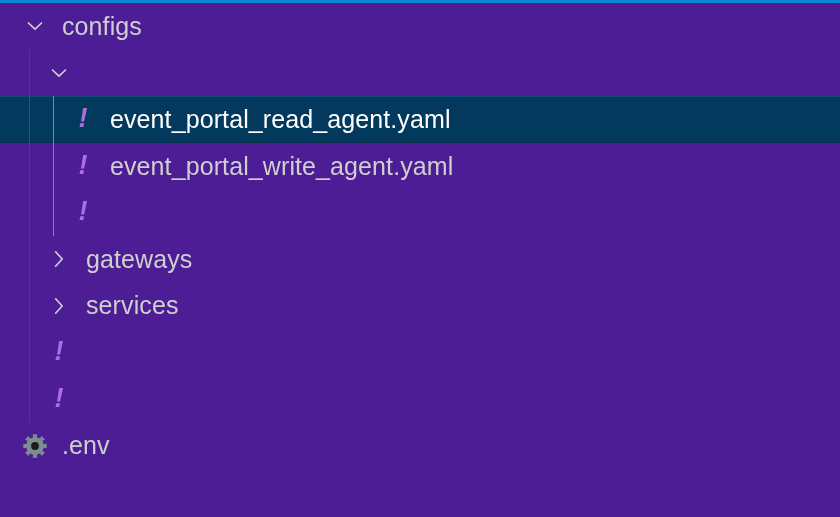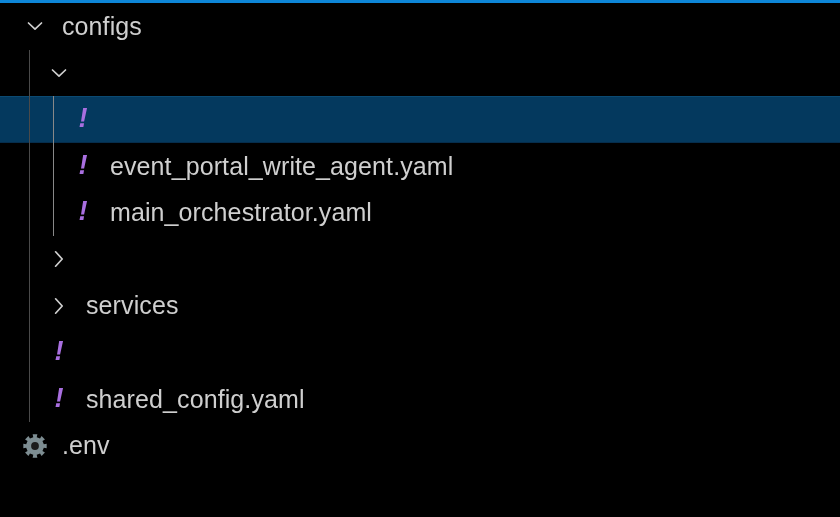--- a/index.html
+++ b/index.html
@@ -12,21 +12,21 @@
     height: 517px;
     overflow: hidden;
     font-family: "Liberation Sans", sans-serif;
     -webkit-font-smoothing: antialiased;
   }
 
   #explorer {
     position: relative;
     width: 840px;
     height: 517px;
-    background: #000000;
+    background: #4c1d95;
     box-sizing: border-box;
   }
 
   
   #top-accent {
     position: absolute;
     left: 0;
     top: 0;
     width: 840px;
     height: 3px;
@@ -145,42 +145,43 @@
           <svg width="22" height="22" viewBox="0 0 22 22">
             <path d="M4.5 8 L11 14.2 L17.5 8" class="chev"></path>
           </svg>
         </div>
       </div>
       <div class="row selected">
         <div class="indent" style="width: 66px;"></div>
         <div class="ficon">
           <span class="yaml-bang" style="color: rgb(169, 111, 224);">!</span>
         </div>
+        <span class="label">event_portal_read_agent.yaml</span>
       </div>
       <div class="row">
         <div class="indent" style="width: 66px;"></div>
         <div class="ficon">
           <span class="yaml-bang" style="color: rgb(169, 111, 224);">!</span>
         </div>
         <span class="label">event_portal_write_agent.yaml</span>
       </div>
       <div class="row">
         <div class="indent" style="width: 66px;"></div>
         <div class="ficon">
           <span class="yaml-bang" style="color: rgb(169, 111, 224);">!</span>
         </div>
-        <span class="label">main_orchestrator.yaml</span>
       </div>
       <div class="row">
         <div class="indent" style="width: 42px;"></div>
         <div class="twisty">
           <svg width="22" height="22" viewBox="0 0 22 22">
             <path d="M7.6 3.8 L14.2 11 L7.6 18.2" class="chev"></path>
           </svg>
         </div>
+        <span class="label">gateways</span>
       </div>
       <div class="row">
         <div class="indent" style="width: 42px;"></div>
         <div class="twisty">
           <svg width="22" height="22" viewBox="0 0 22 22">
             <path d="M7.6 3.8 L14.2 11 L7.6 18.2" class="chev"></path>
           </svg>
         </div>
         <span class="label">services</span>
       </div>
@@ -188,21 +189,20 @@
         <div class="indent" style="width: 42px;"></div>
         <div class="ficon">
           <span class="yaml-bang" style="color: rgb(169, 111, 224);">!</span>
         </div>
       </div>
       <div class="row">
         <div class="indent" style="width: 42px;"></div>
         <div class="ficon">
           <span class="yaml-bang" style="color: rgb(169, 111, 224);">!</span>
         </div>
-        <span class="label">shared_config.yaml</span>
       </div>
       <div class="row">
         <div class="indent" style="width: 18px;"></div>
         <div class="ficon gear">
           <svg width="26" height="26" viewBox="0 0 24 24">
             <path d="M 22.78 9.81 L 22.78 14.19 L 20.15 13.59 L 18.88 16.64 L 21.17 18.08 L 18.08 21.17 L 16.64 18.88 L 13.59 20.15 L 14.19 22.78 L 9.81 22.78 L 10.41 20.15 L 7.36 18.88 L 5.92 21.17 L 2.83 18.08 L 5.12 16.64 L 3.85 13.59 L 1.22 14.19 L 1.22 9.81 L 3.85 10.41 L 5.12 7.36 L 2.83 5.92 L 5.92 2.83 L 7.36 5.12 L 10.41 3.85 L 9.81 1.22 L 14.19 1.22 L 13.59 3.85 L 16.64 5.12 L 18.08 2.83 L 21.17 5.92 L 18.88 7.36 L 20.15 10.41 Z" fill="#7d8d92"></path>
             <circle cx="12" cy="12" r="3.6" fill="#1c1c1c"></circle>
           </svg>
         </div>
         <span class="label">.env</span>

